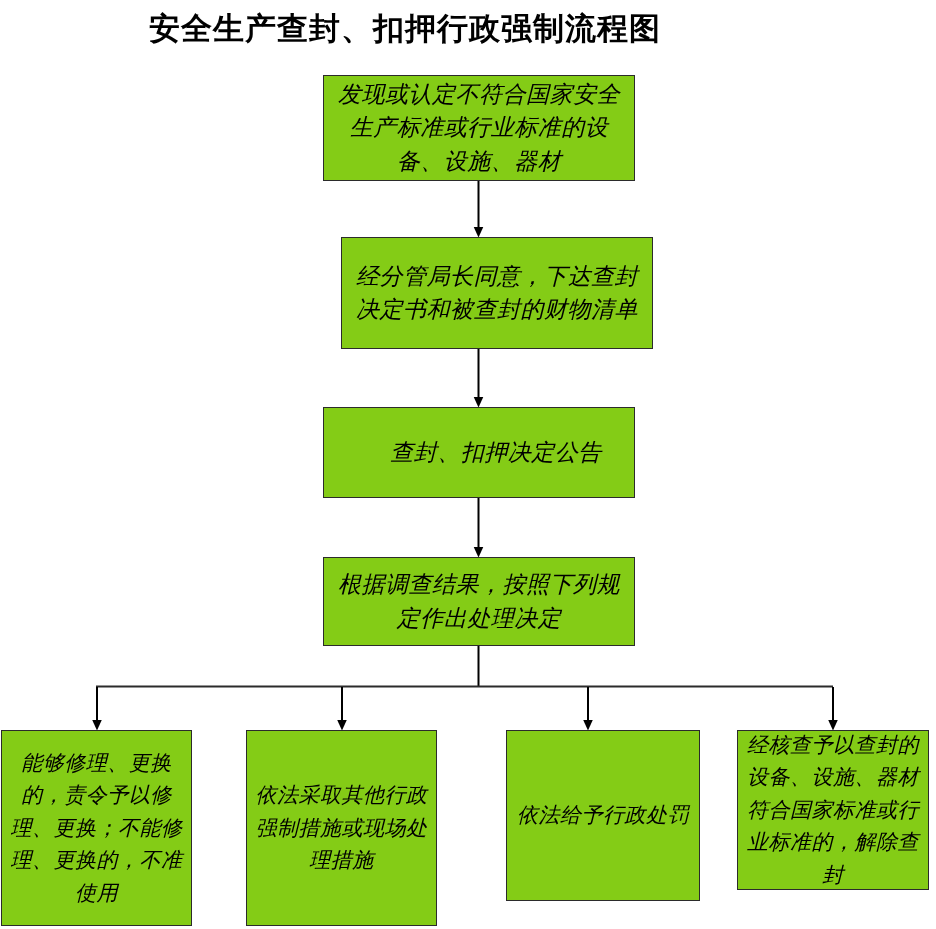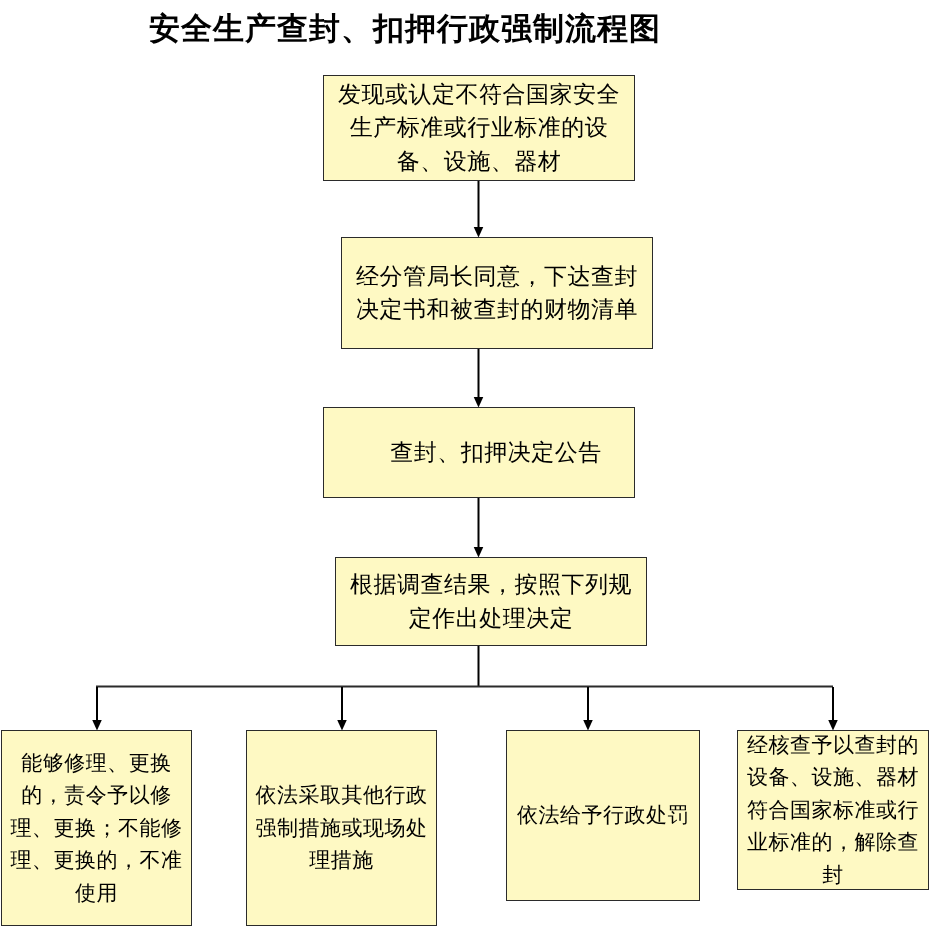--- a/index.html
+++ b/index.html
@@ -36,26 +36,27 @@
     font-weight: bold;
     letter-spacing: 1px;
     font-family: "Liberation Sans", "DejaVu Sans", sans-serif;
     white-space: nowrap;
     margin-left: 19px;
   }
   .node {
     position: absolute;
     box-sizing: border-box;
     border: 1.5px solid #2b2b2b;
-    background: #fef9c3;
+    background: #84cc16;
     display: flex;
     align-items: center;
     justify-content: center;
     text-align: center;
     padding: 4px 8px;
+    font-style: italic;
   }
   .node-label {
     display: block;
     width: 100%;
     font-size: 22px;
     line-height: 1.42;
     letter-spacing: 0.5px;
     word-break: break-all;
     text-align: center;
   }
@@ -103,21 +104,21 @@
   </div>
 
   <div class="node main" style="left:341px; top:237px; width:312px; height:112px;">
     <span class="node-label">经分管局长同意，下达查封决定书和被查封的财物清单</span>
   </div>
 
   <div class="node main" style="left:323px; top:407px; width:312px; height:91px;padding-left:42px;">
     <span class="node-label">查封、扣押决定公告</span>
   </div>
 
-  <div class="node main" style="left:323px; top:557px; width:312px; height:89px;margin-left:12px;">
+  <div class="node main" style="left:323px; top:557px; width:312px; height:89px;">
     <span class="node-label">根据调查结果，按照下列规定作出处理决定</span>
   </div>
 
   <div class="node leaf" style="left:1px; top:730px; width:191px; height:196px;">
     <span class="node-label">能够修理、更换的，责令予以修理、更换；不能修理、更换的，不准使用</span>
   </div>
 
   <div class="node leaf" style="left:246px; top:730px; width:191px; height:196px;">
     <span class="node-label">依法采取其他行政强制措施或现场处理措施</span>
   </div>

